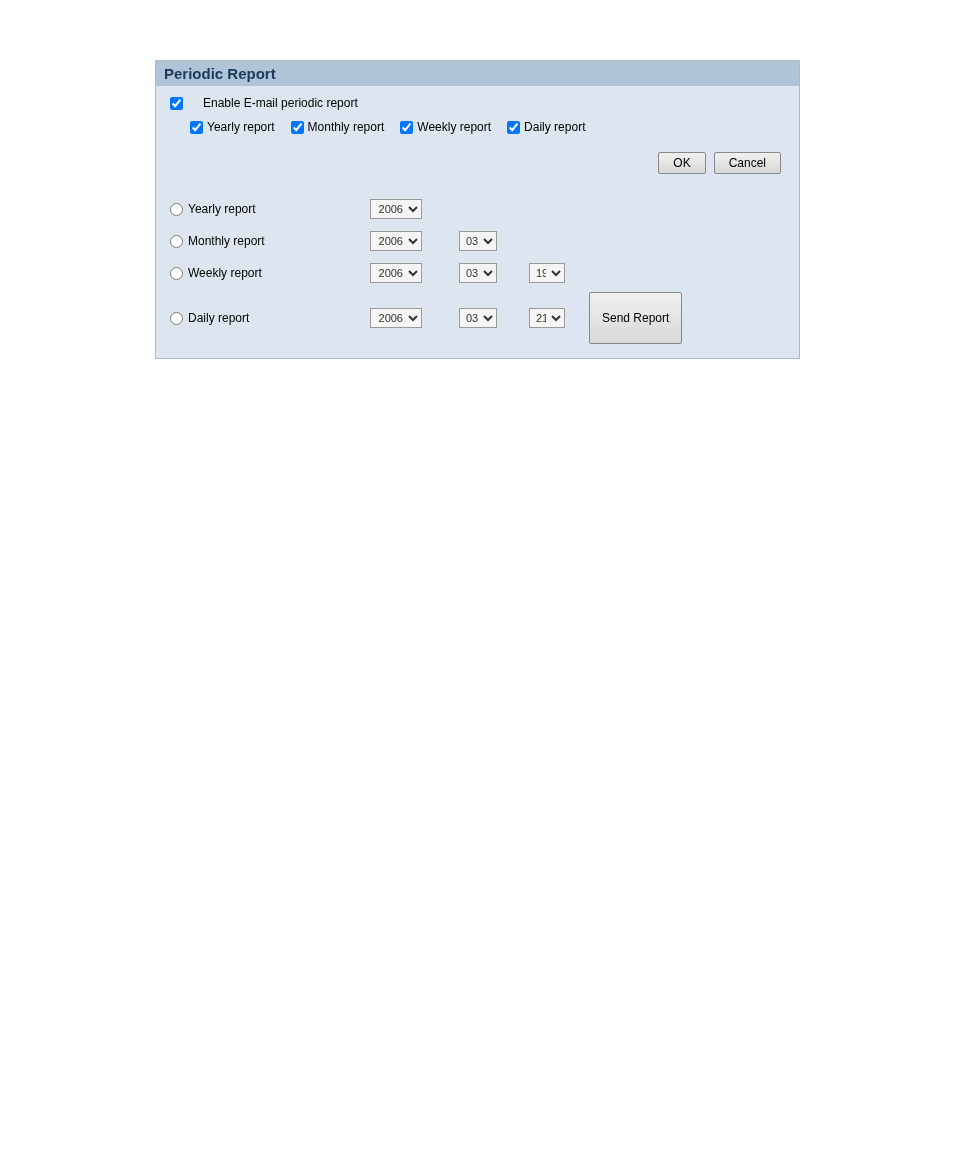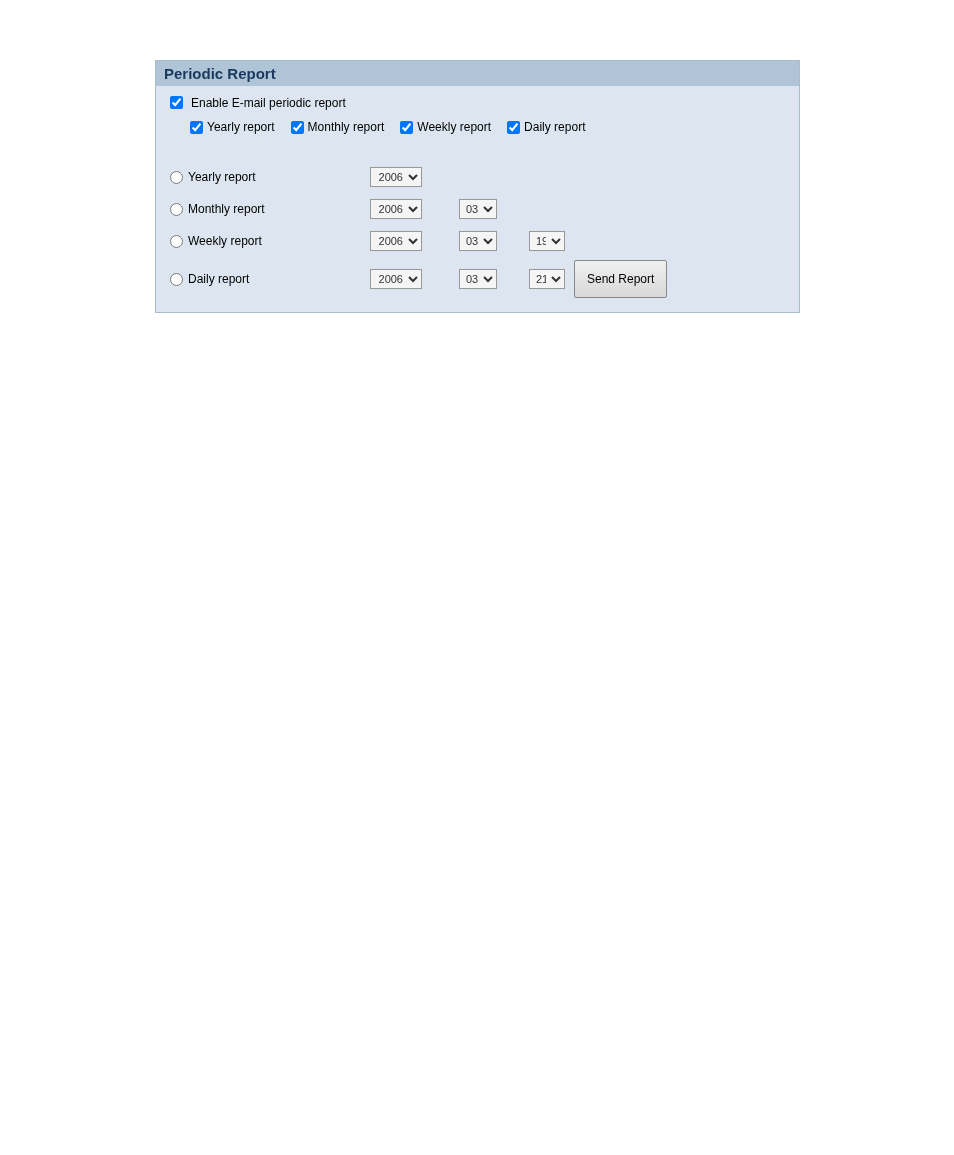--- a/index.html
+++ b/index.html
@@ -29,21 +29,22 @@
       background: #dde6f0;
     }
     
     .enable-row {
       display: flex;
       align-items: center;
       margin-bottom: 10px;
     }
     .enable-row label {
       display: flex;
-      gap: 8px;
+      align-items: center;
+      gap: 20px;
       font-size: 12px;
     }
     .checkboxes-row {
       display: flex;
       align-items: center;
       gap: 16px;
       margin-left: 20px;
       margin-bottom: 12px;
     }
     .checkbox-item {
@@ -93,22 +94,22 @@
       padding: 1px 2px;
       background: #f5f5f5;
       border: 1px solid #999;
       color: #333;
       height: 20px;
     }
     select.year-sel { width: 52px; text-align: right; }
     select.month-sel { width: 38px; margin-left: 33px; }
     select.day-sel { width: 36px; margin-left: 28px; }
     .send-report-btn {
-      margin-left: 5px;
-      padding: 11px 12px;
+      margin-left: 20px;
+      padding: 18px 12px;
       font-size: 12px;
       background: linear-gradient(to bottom, #f0f0f0, #d8d8d8);
       border: 1px solid #888;
       border-radius: 2px;
       cursor: pointer;
       color: #000;
     }
     input[type="checkbox"] {
       width: 13px;
       height: 13px;
@@ -144,20 +145,24 @@
           <span>Monthly report</span>
         </label>
         <label class="checkbox-item">
           <input type="checkbox" checked="" style="">
           <span>Weekly report</span>
         </label>
         <label class="checkbox-item">
           <input type="checkbox" checked="" style="">
           <span>Daily report</span>
         </label>
+      </div>
+      <div class="buttons-row">
+        <button class="btn">OK</button>
+        <button class="btn">Cancel</button>
       </div>
     </div>
 
     <div class="history-body">
 
       <div class="history-row">
         <label class="radio-label">
           <input type="radio" name="history_type" style="">
           <span>Yearly report</span>
         </label>

